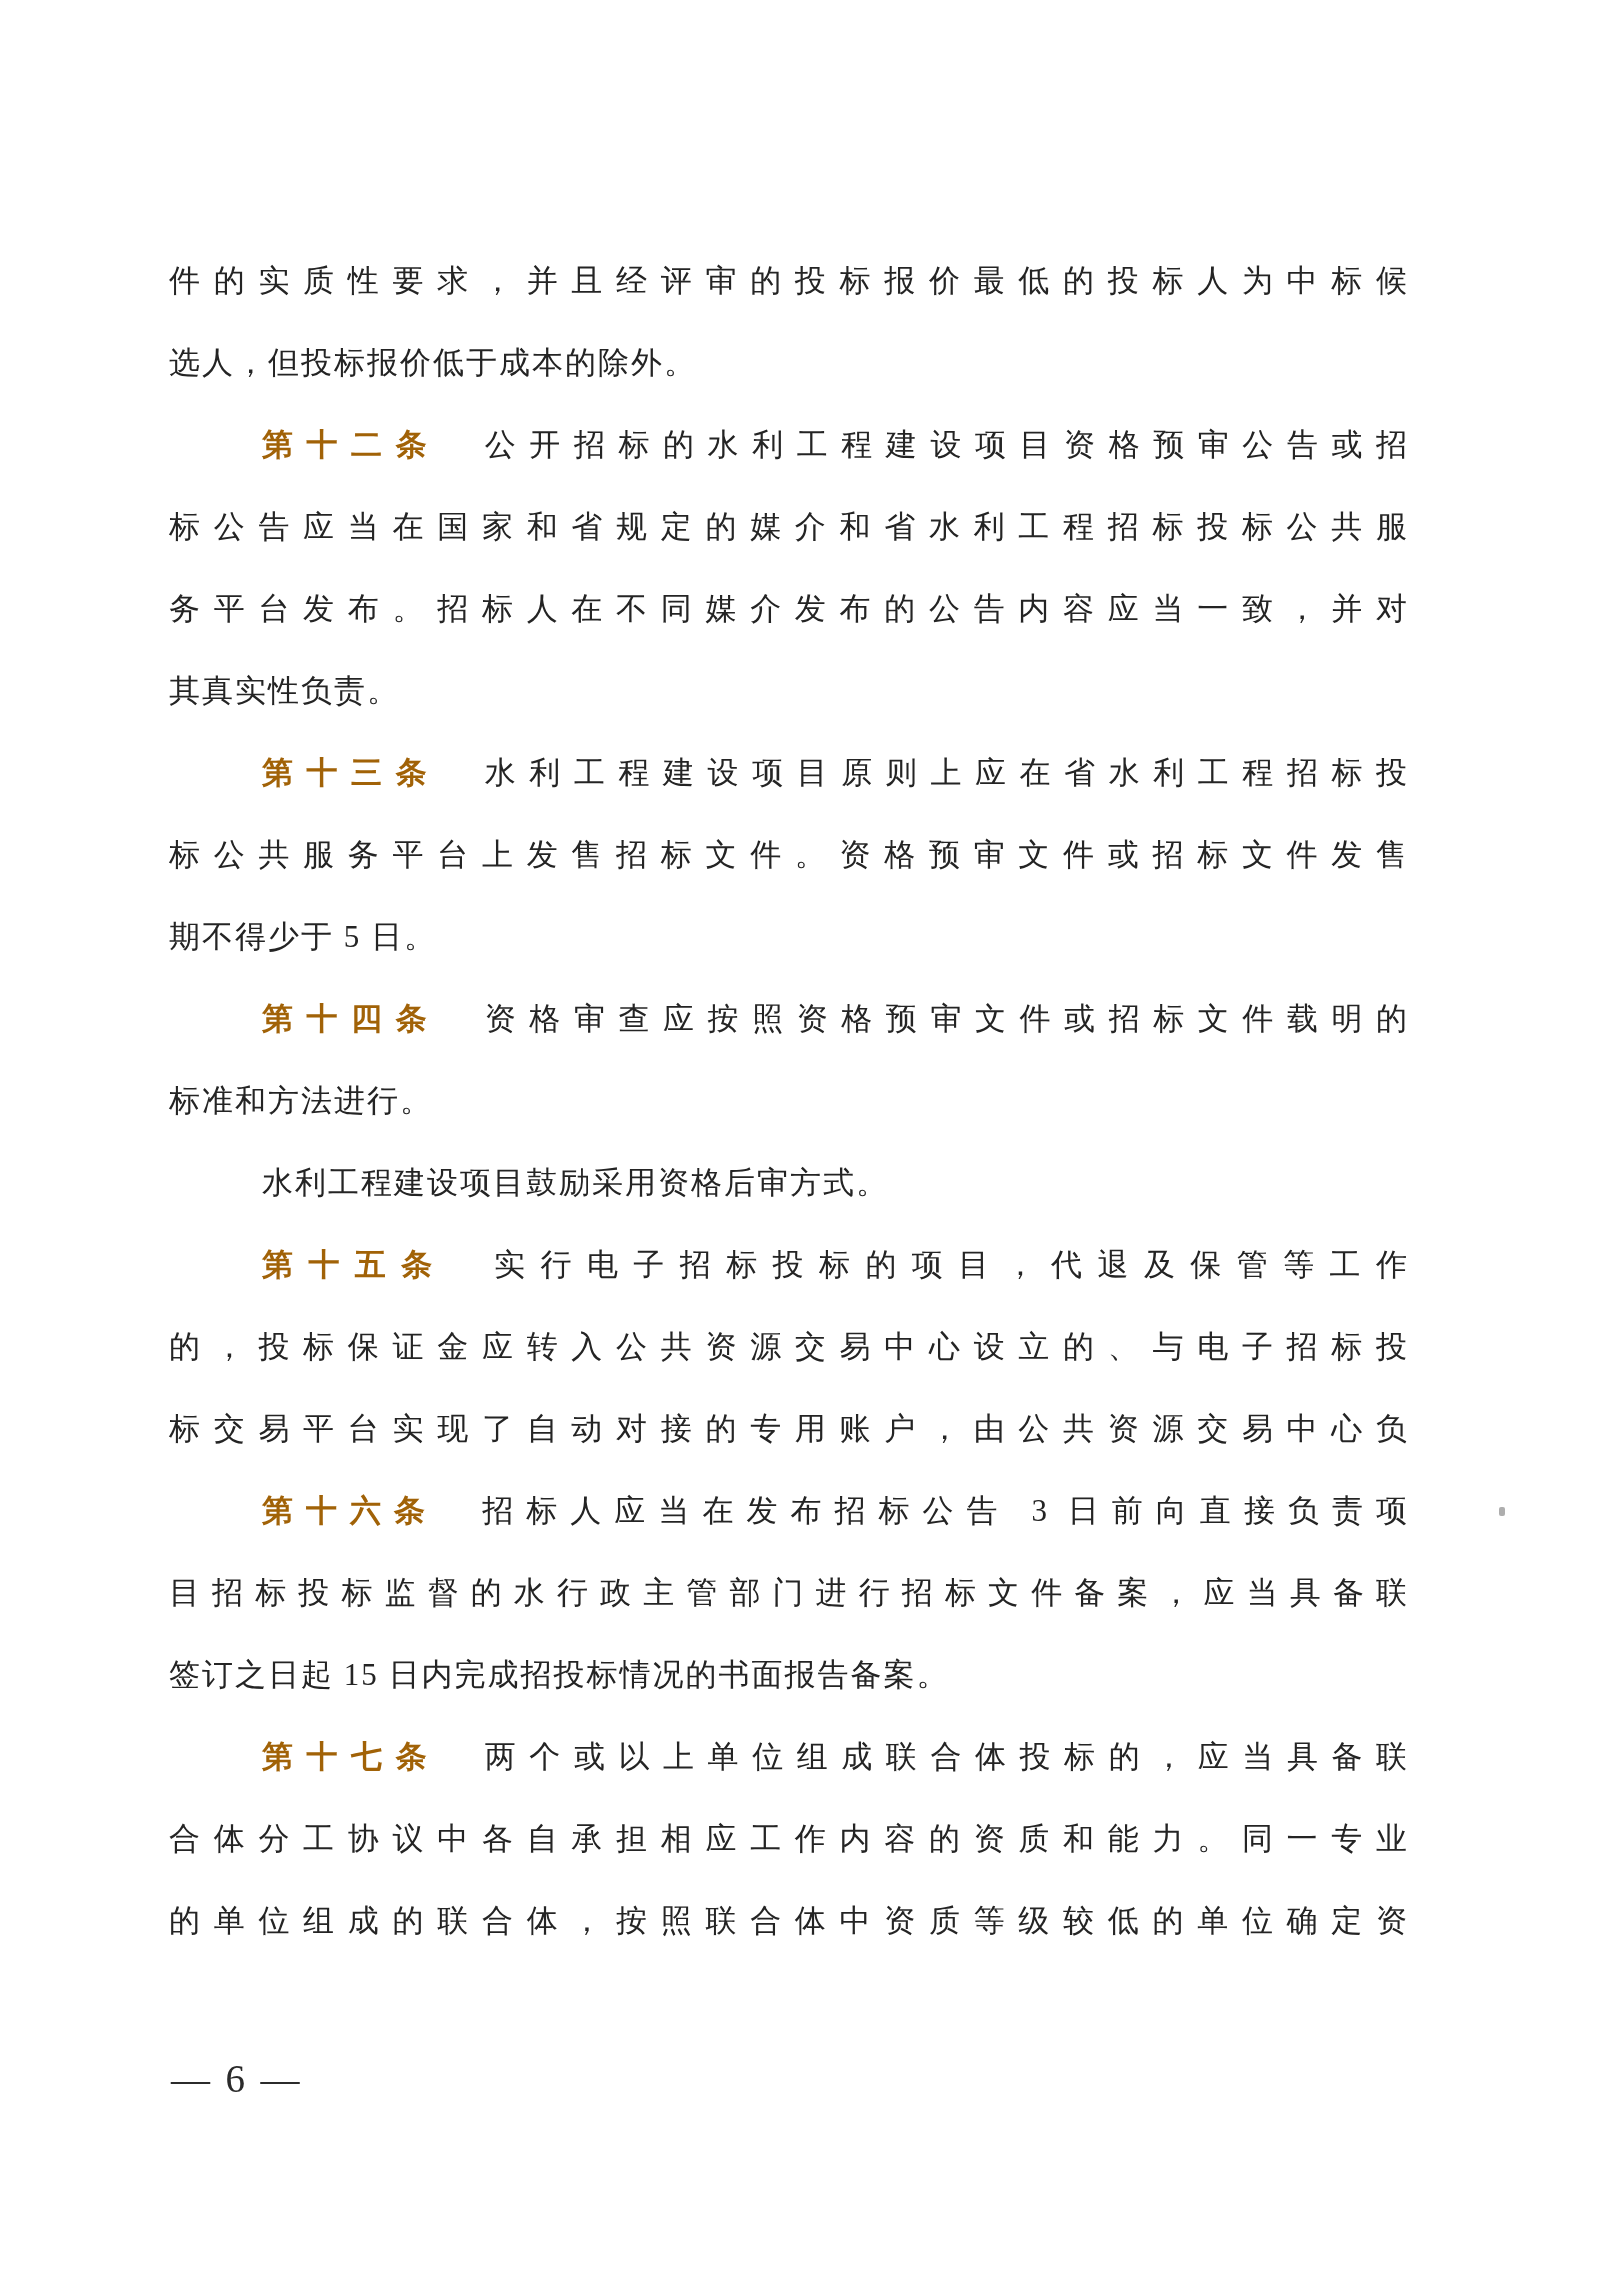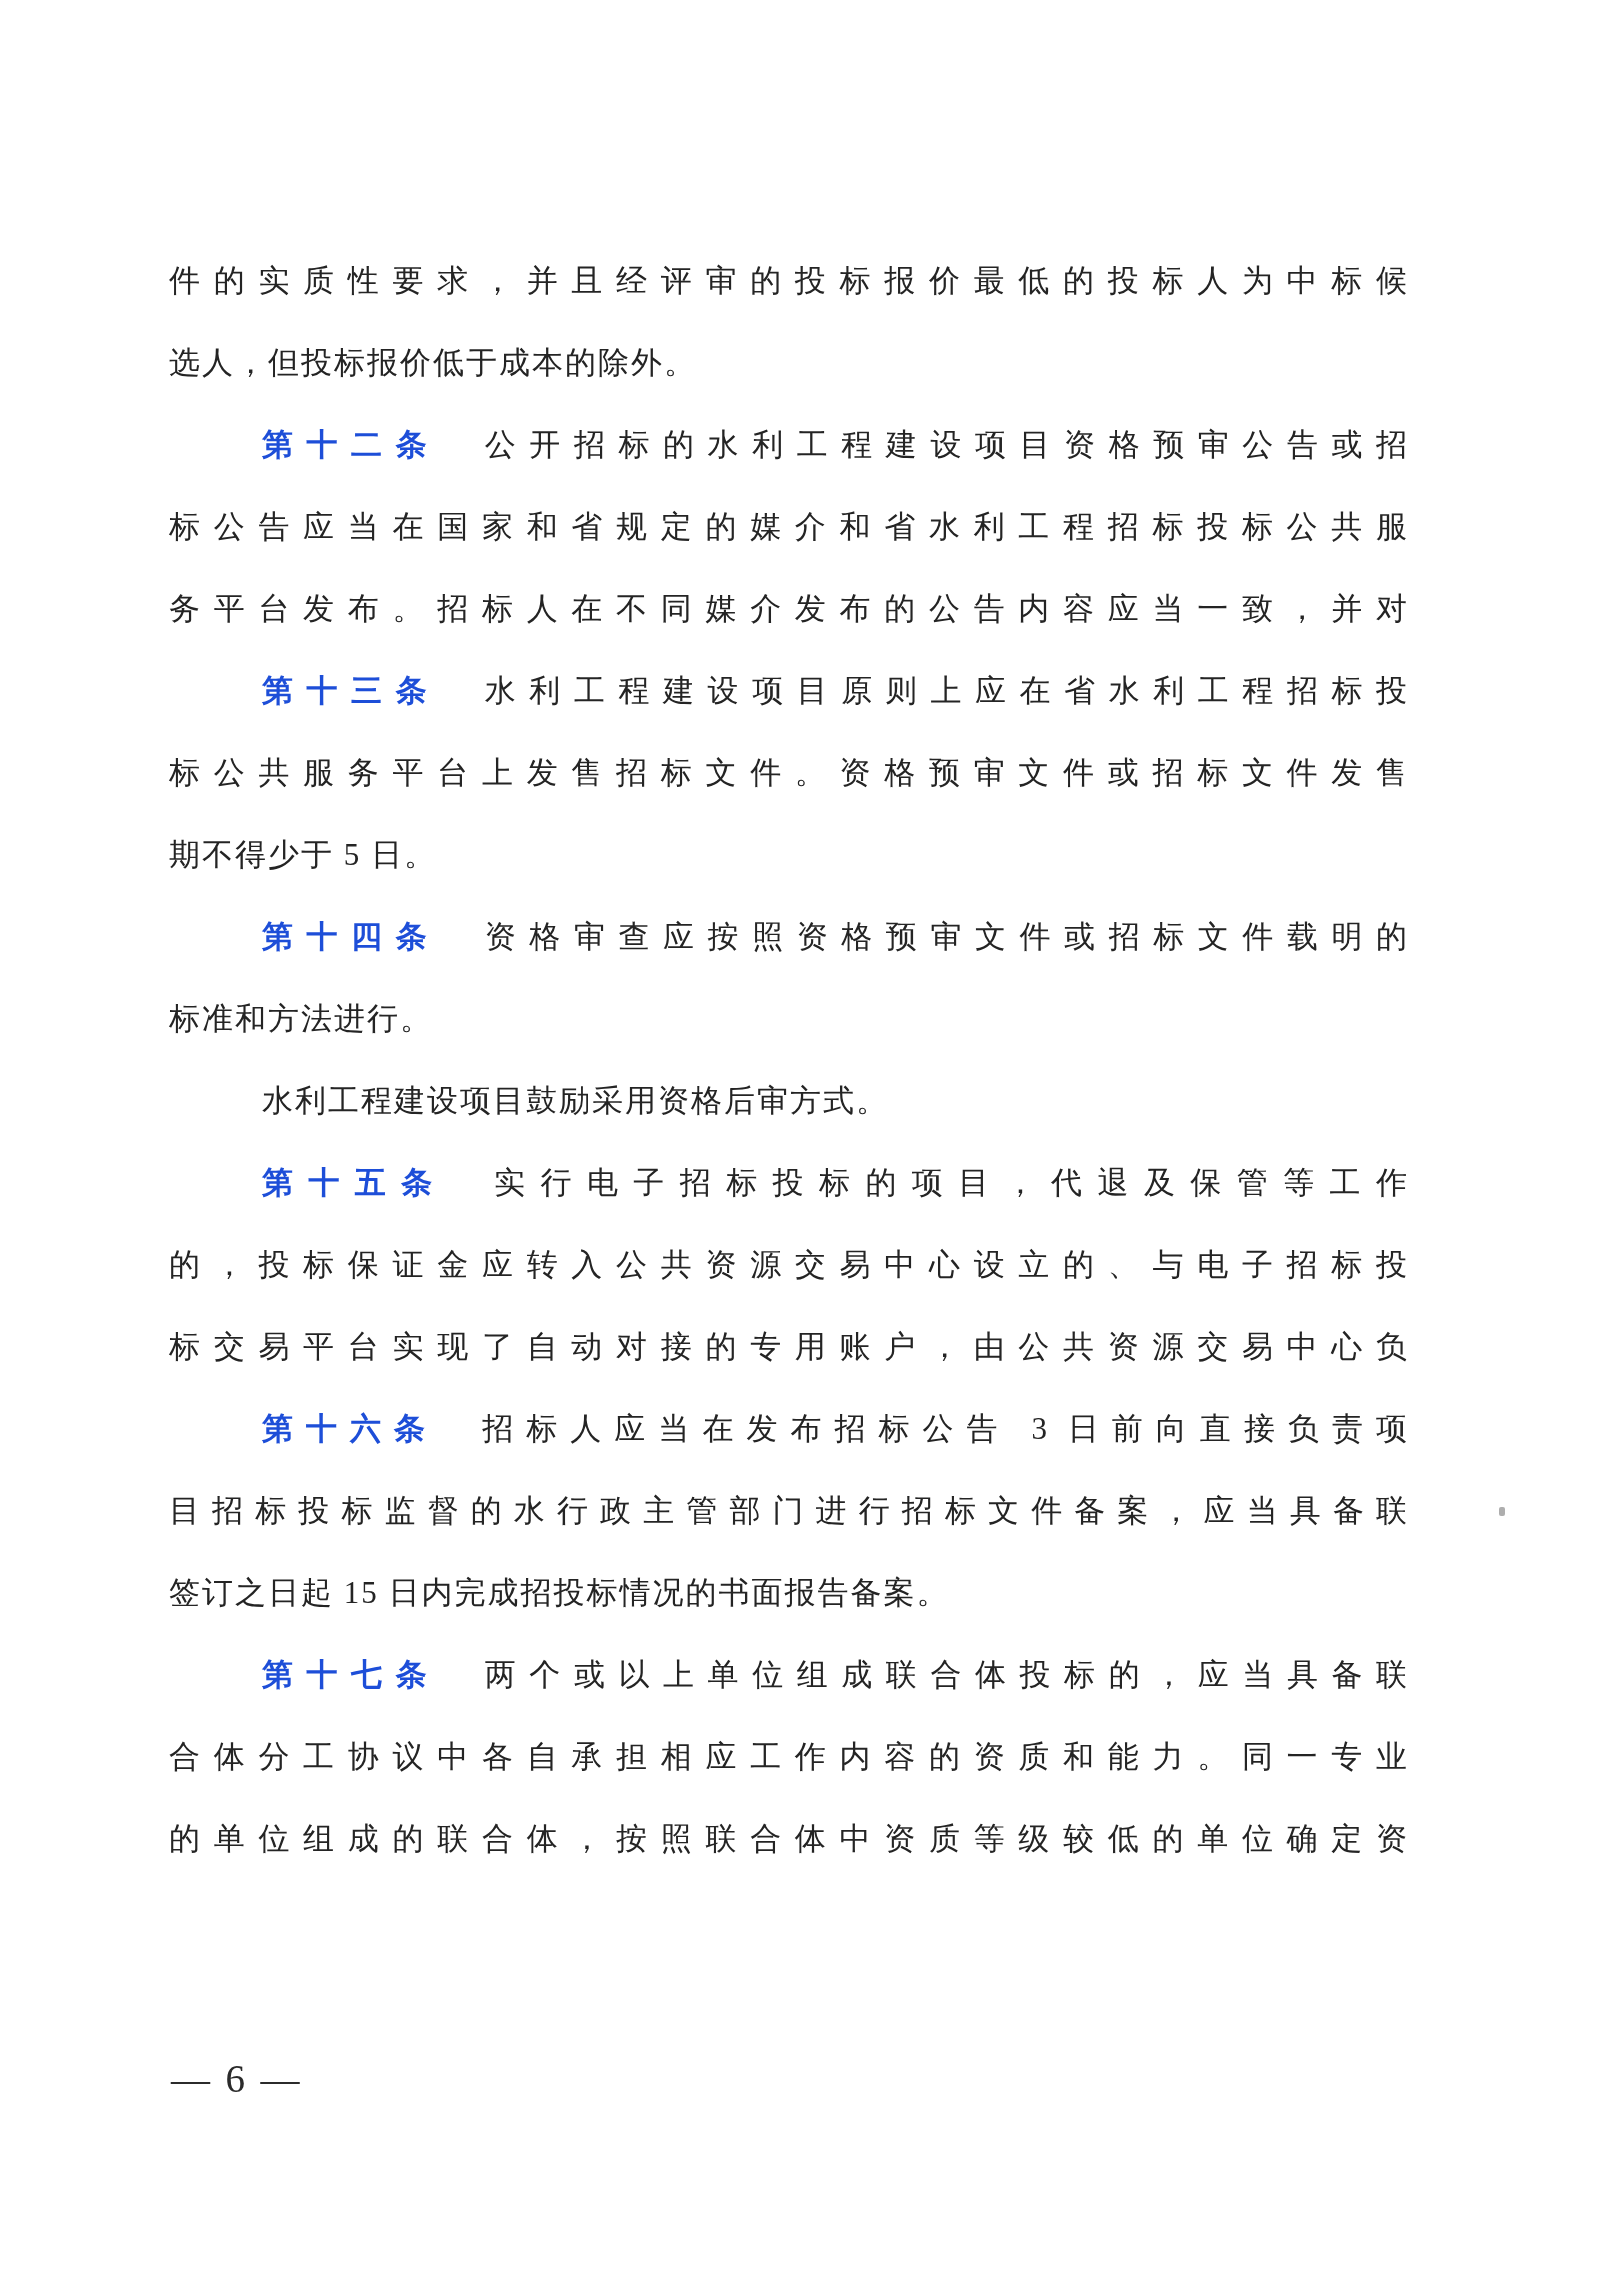--- a/index.html
+++ b/index.html
@@ -32,21 +32,21 @@
   }
   .line.j {
     letter-spacing: 0;
     text-align: justify;
     text-align-last: justify;
   }
   .line.ind { padding-left: 93px; }
   .head {
     font-weight: 700;
     font-family: Liberation Serif, serif;
-    color: #1d4ed8;
+    color: #a16207;
   }
   .footer {
     position: absolute;
     left: 171px;
     top: 2048px;
     height: 61px;
     line-height: 61px;
     font-size: 39px;
     color: #2b2b2b;
     letter-spacing: 2.9px;
@@ -65,20 +65,21 @@
 </head>
 <body>
 
 <div class="page">
   <div class="doc">
       <div class="line j"><span>件的实质性要求，并且经评审的投标报价最低的投标人为中标候</span></div>
       <div class="line"><span>选人，但投标报价低于成本的除外。</span></div>
       <div class="line j ind"><span class="head">第十二条</span><span>　公开招标的水利工程建设项目资格预审公告或招</span></div>
       <div class="line j"><span>标公告应当在国家和省规定的媒介和省水利工程招标投标公共服</span></div>
       <div class="line j"><span>务平台发布。招标人在不同媒介发布的公告内容应当一致，并对</span></div>
+      <div class="line"><span>其真实性负责。</span></div>
       <div class="line j ind"><span class="head">第十三条</span><span>　水利工程建设项目原则上应在省水利工程招标投</span></div>
       <div class="line j"><span>标公共服务平台上发售招标文件。资格预审文件或招标文件发售</span></div>
       <div class="line"><span>期不得少于 5 日。</span></div>
       <div class="line j ind"><span class="head">第十四条</span><span>　资格审查应按照资格预审文件或招标文件载明的</span></div>
       <div class="line"><span>标准和方法进行。</span></div>
       <div class="line ind"><span>水利工程建设项目鼓励采用资格后审方式。</span></div>
       <div class="line j ind"><span class="head">第十五条</span><span>　实行电子招标投标的项目，代退及保管等工作</span></div>
       <div class="line j"><span>的，投标保证金应转入公共资源交易中心设立的、与电子招标投</span></div>
       <div class="line j"><span>标交易平台实现了自动对接的专用账户，由公共资源交易中心负</span></div>
       <div class="line j ind"><span class="head">第十六条</span><span>　招标人应当在发布招标公告 3 日前向直接负责项</span></div>

